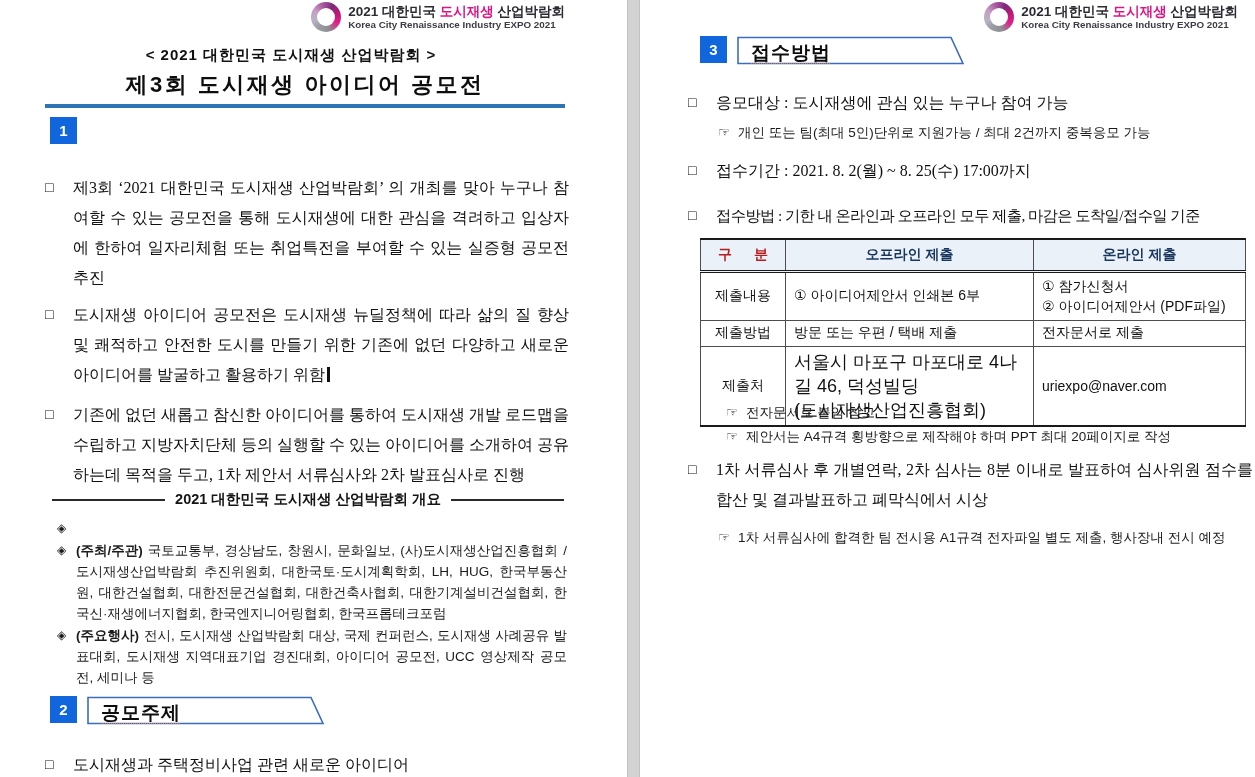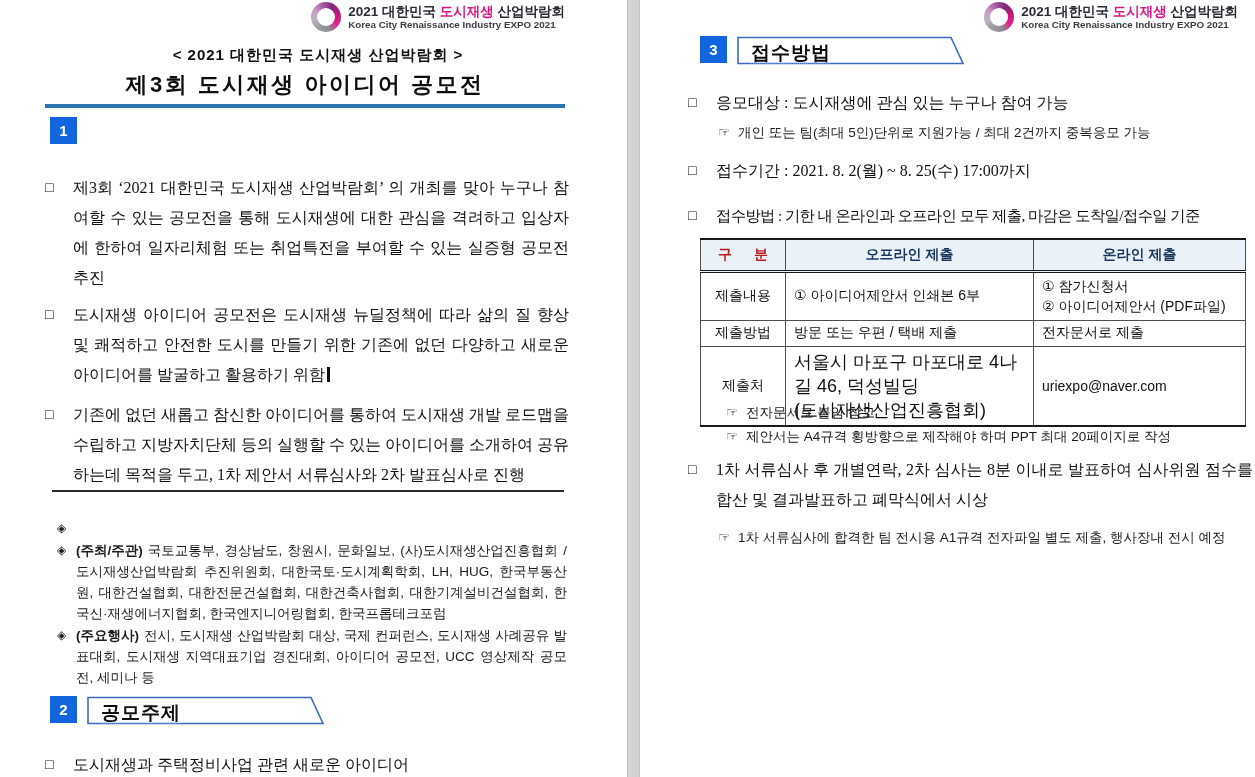--- a/index.html
+++ b/index.html
@@ -76,21 +76,21 @@
   <div class="page" id="page-left">
 
     <div class="abs logo" style="right:62px;top:2px;">
       <div class="logo-icon"></div>
       <div class="logo-text">
         <div class="logo-line1"><span>2021 대한민국 </span><span class="magenta">도시재생</span><span> 산업박람회</span></div>
         <div class="logo-line2">Korea City Renaissance Industry EXPO 2021</div>
       </div>
     </div>
 
-    <div class="abs doc-subtitle" style="left:58px;top:46px;width:520px;">&lt; 2021 대한민국 도시재생 산업박람회 &gt;</div>
+    <div class="abs doc-subtitle" style="left:31px;top:46px;width:520px;">&lt; 2021 대한민국 도시재생 산업박람회 &gt;</div>
     <div class="abs doc-title" style="left:45px;top:70px;width:520px;">제3회 도시재생 아이디어 공모전</div>
     <div class="abs title-rule" style="left:45px;top:104px;width:520px;"></div>
 
     <div class="abs banner" style="left:50px;top:117px;">
       <div class="num-box">1</div>
     </div>
 
     <div class="abs para" style="left:45px;top:173px;width:524px;">
       <span class="marker">□</span>
       <span class="ptext">제3회 ‘2021 대한민국 도시재생 산업박람회’ 의 개최를 맞아 누구나 참여할 수 있는 공모전을 통해 도시재생에 대한 관심을 격려하고 입상자에 한하여 일자리체험 또는 취업특전을 부여할 수 있는 실증형 공모전 추진</span>
@@ -101,20 +101,21 @@
       <span class="ptext"><span>도시재생 아이디어 공모전은 도시재생 뉴딜정책에 따라 삶의 질 향상 및 쾌적하고 안전한 도시를 만들기 위한 기존에 없던 다양하고 새로운 아이디어를 발굴하고 활용하기 위함</span><span class="caret"></span></span>
     </div>
 
     <div class="abs para" style="left:45px;top:400px;width:524px;">
       <span class="marker">□</span>
       <span class="ptext">기존에 없던 새롭고 참신한 아이디어를 통하여 도시재생 개발 로드맵을 수립하고 지방자치단체 등의 실행할 수 있는 아이디어를 소개하여 공유하는데 목적을 두고, 1차 제안서 서류심사와 2차 발표심사로 진행</span>
     </div>
 
     <div class="abs ov-head" style="left:52px;top:490px;width:512px;">
       <span class="line"></span>
+      <span class="ov-title">2021 대한민국 도시재생 산업박람회 개요</span>
       <span class="line"></span>
     </div>
 
     <div class="abs ov-item" style="left:57px;top:518px;width:510px;">
       <span class="marker">◈</span>
     </div>
 
     <div class="abs ov-item" style="left:57px;top:540px;width:510px;">
       <span class="marker">◈</span>
       <span class="ov-body"><b class="ov-label">(주최/주관)</b><span>국토교통부, 경상남도, 창원시, 문화일보, (사)도시재생산업진흥협회 / 도시재생산업박람회 추진위원회, 대한국토·도시계획학회, LH, HUG, 한국부동산원, 대한건설협회, 대한전문건설협회, 대한건축사협회, 대한기계설비건설협회, 한국신·재생에너지협회, 한국엔지니어링협회, 한국프롭테크포럼</span></span>

